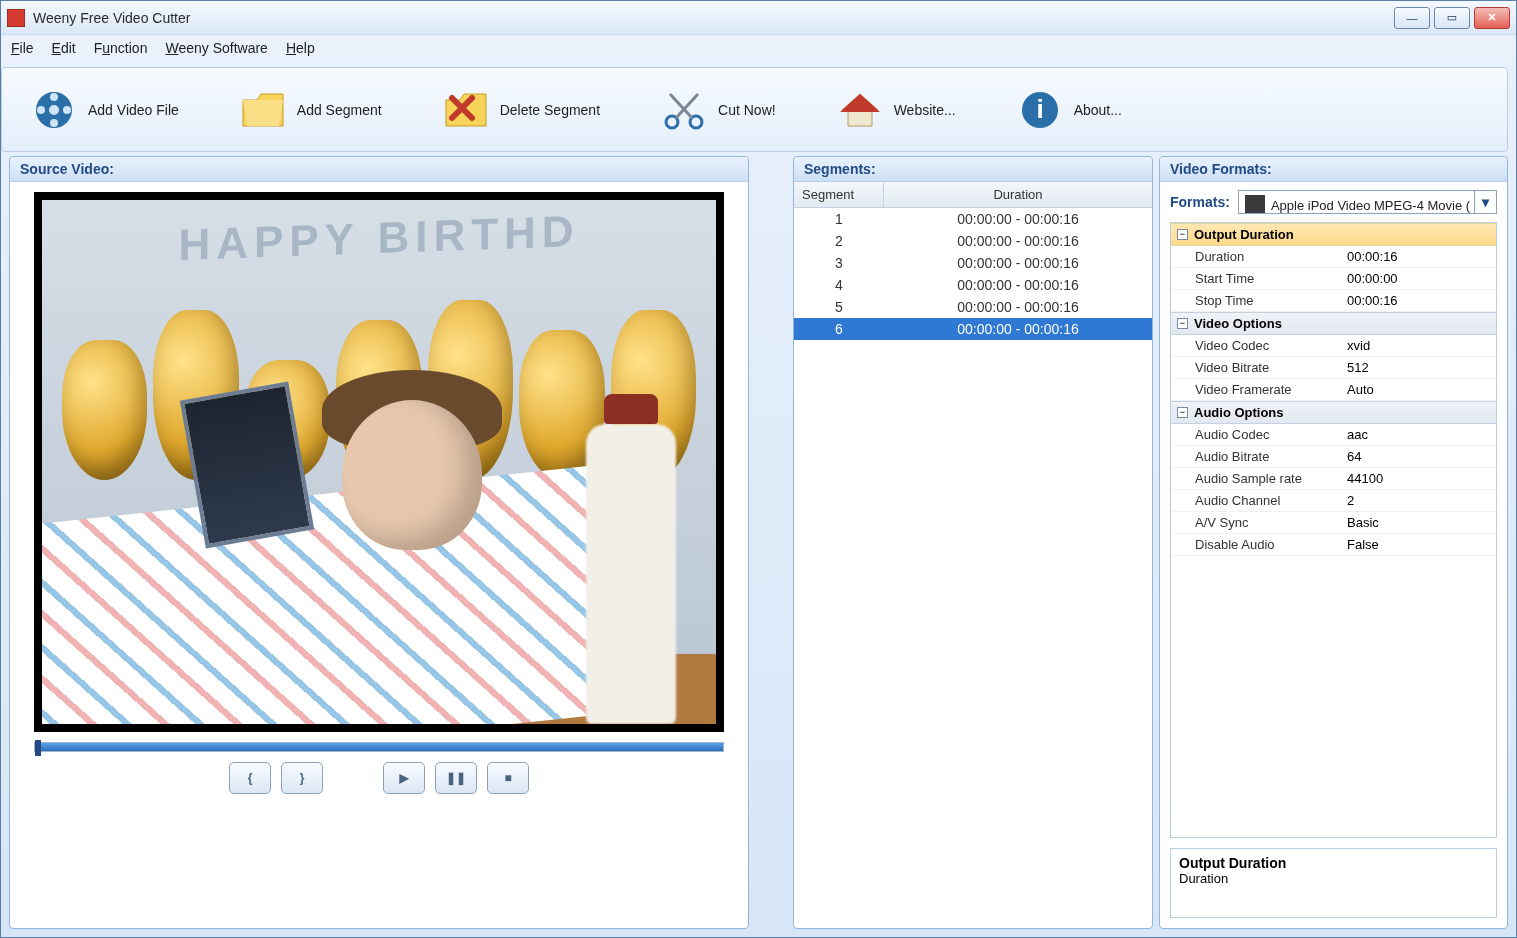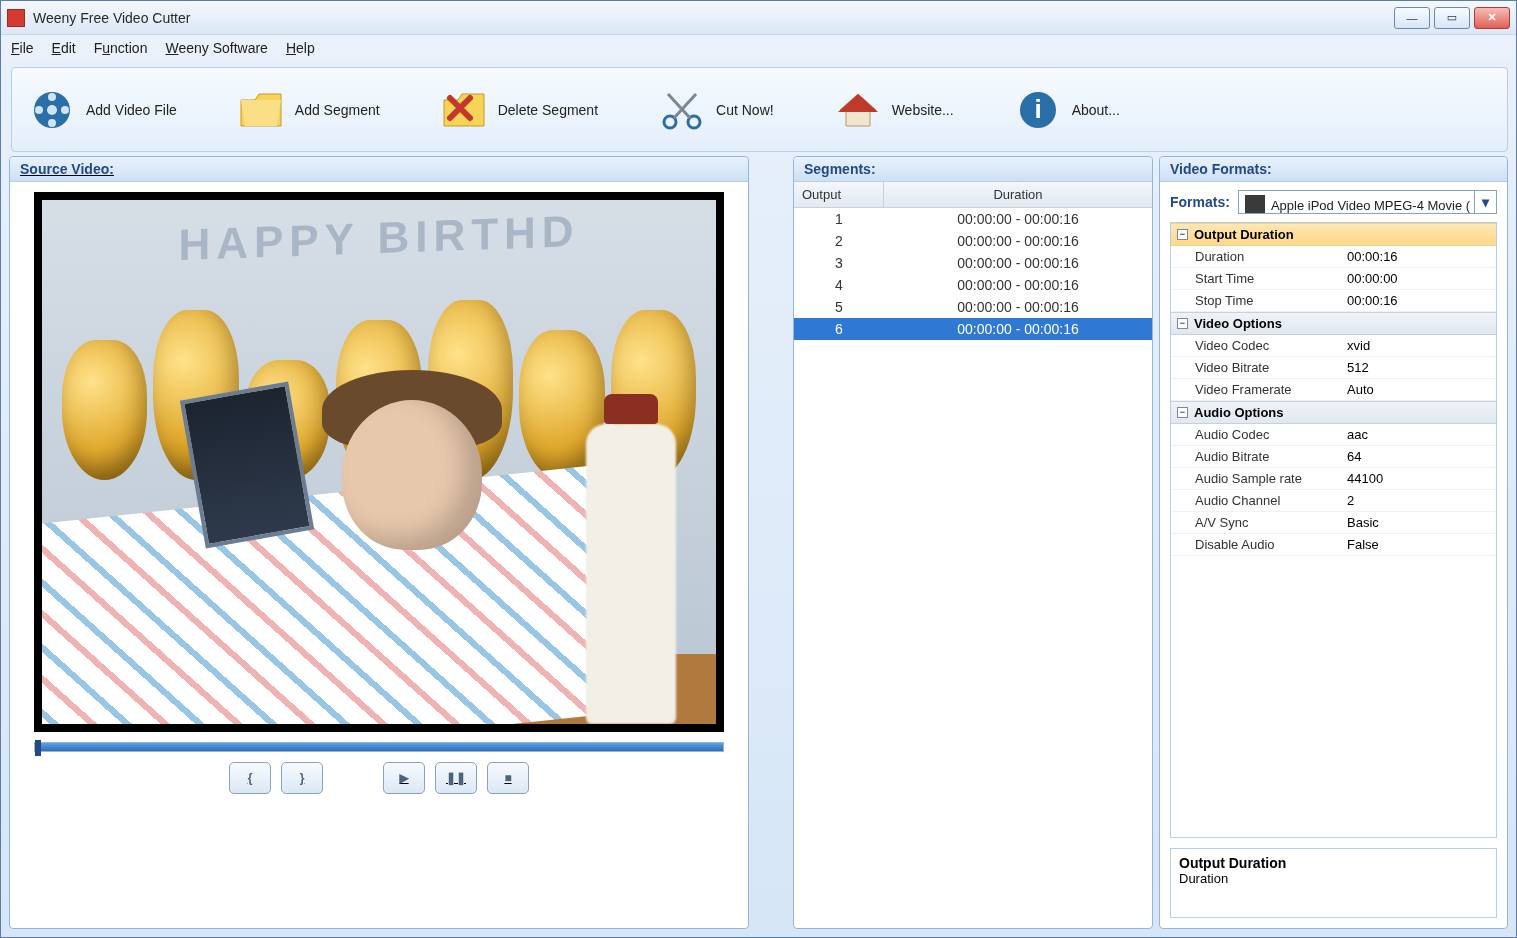--- a/index.html
+++ b/index.html
@@ -46,23 +46,23 @@
   padding: 0 10px; font-size:14px; color:#222;
 }
 .menubar .menu-item { cursor:default; }
 .menubar .menu-item .ul { text-decoration: underline; }
 
 
 .toolbar {
   height: 85px;
   background: linear-gradient(#f7fbff,#e4eefb);
   border: 1px solid #b9cfe8; border-radius:4px;
-  margin: 6px 8px 4px 10px;
+  margin: 6px 8px 4px 0;
   display:flex; align-items:center; gap:60px;
-  padding: 0 16px;
+  padding: 0 28px;
 }
 .tool-btn { display:flex; align-items:center; gap:10px; cursor:pointer;}
 .tool-btn .icon { width:48px; height:48px; display:flex; align-items:center; justify-content:center;}
 .tool-btn .lbl{ font-size:14px; color:#222; }
 
 
 .main {
   flex:1; display:flex; gap:6px;
   padding: 0 8px 8px 8px;
   min-height:0;
@@ -72,21 +72,21 @@
   background: #fff; display:flex; flex-direction:column;
   min-height:0;
 }
 .panel-header {
   background: linear-gradient(#e9f2fd,#cde0f5);
   color: #234a85; font-weight:bold; font-size:14px;
   padding: 4px 10px; border-bottom:1px solid #b7cee7;
   border-radius: 4px 4px 0 0;
 }
 
-.left-panel { width: 740px; text-decoration: underline; }
+.left-panel { width: 740px; }
 .mid-panel  { width: 360px; margin-left: 38px; }
 .right-panel{ flex:1; }
 
 
 .video-area{
   padding: 10px; display:flex; flex-direction:column; align-items:center; gap:10px; flex:1;
 }
 .video-frame{
   width: 690px; height: 540px; border: 8px solid #000;
   background: linear-gradient(135deg,#60718a 0%, #869cb5 50%, #b7c5d4 100%);
@@ -311,21 +311,21 @@
               <span>■</span>
             </div>
         </div>
       </div>
     </div>
 
     <div class="panel mid-panel">
       <div class="panel-header">Segments:</div>
       <div class="seg-body">
         <div class="seg-head">
-          <div class="c1">Output</div>
+          <div class="c1">Segment</div>
           <div class="c2">Duration</div>
         </div>
         <div id="seg-rows">
             <div class="seg-row">
               <div class="c1">1</div>
               <div class="c2">00:00:00 - 00:00:16</div>
             </div>
             <div class="seg-row">
               <div class="c1">2</div>
               <div class="c2">00:00:00 - 00:00:16</div>

